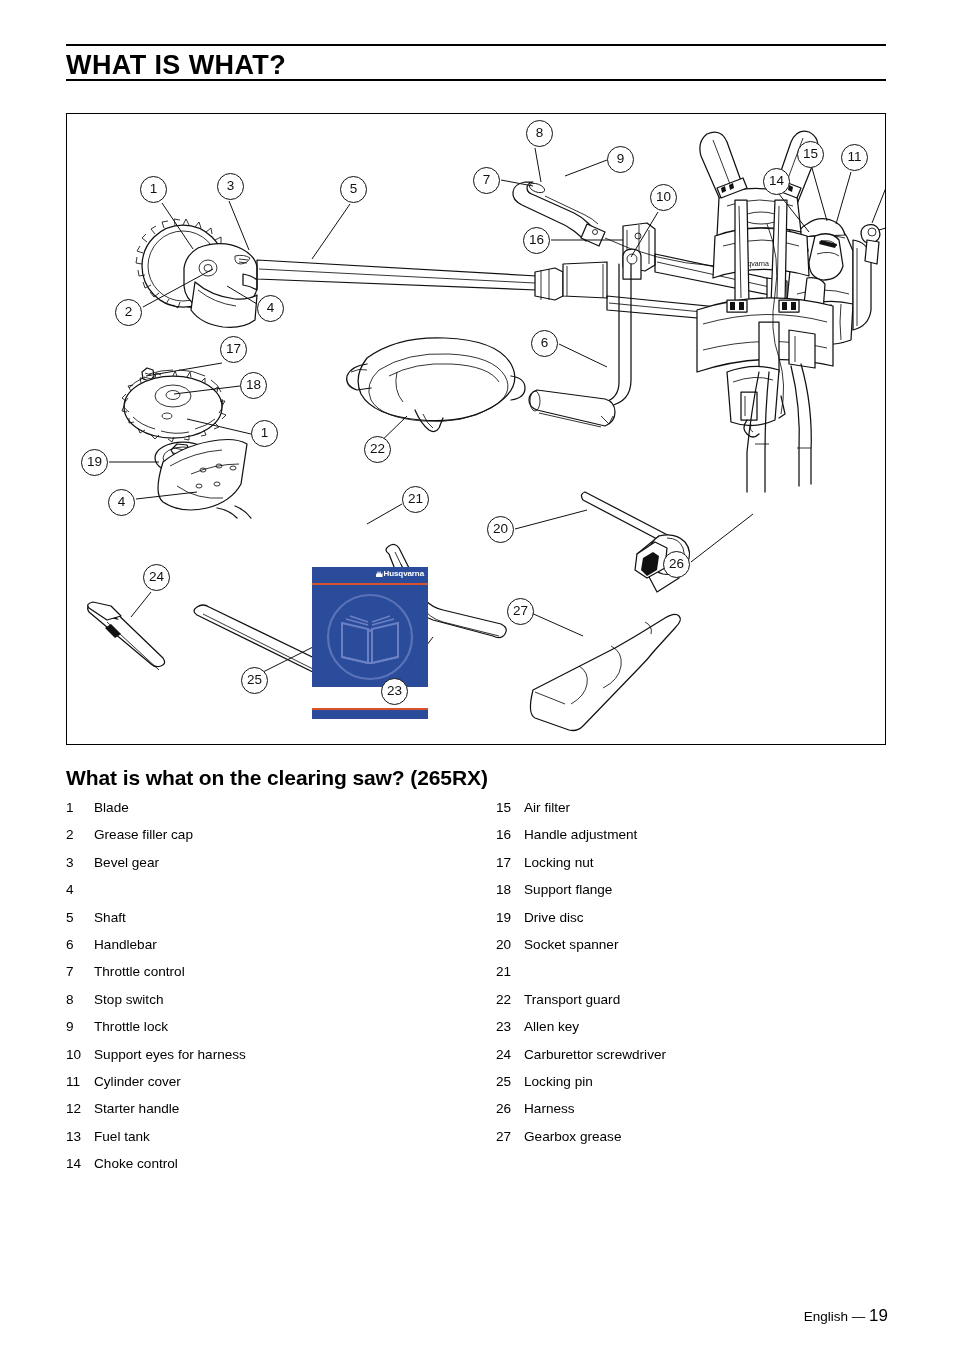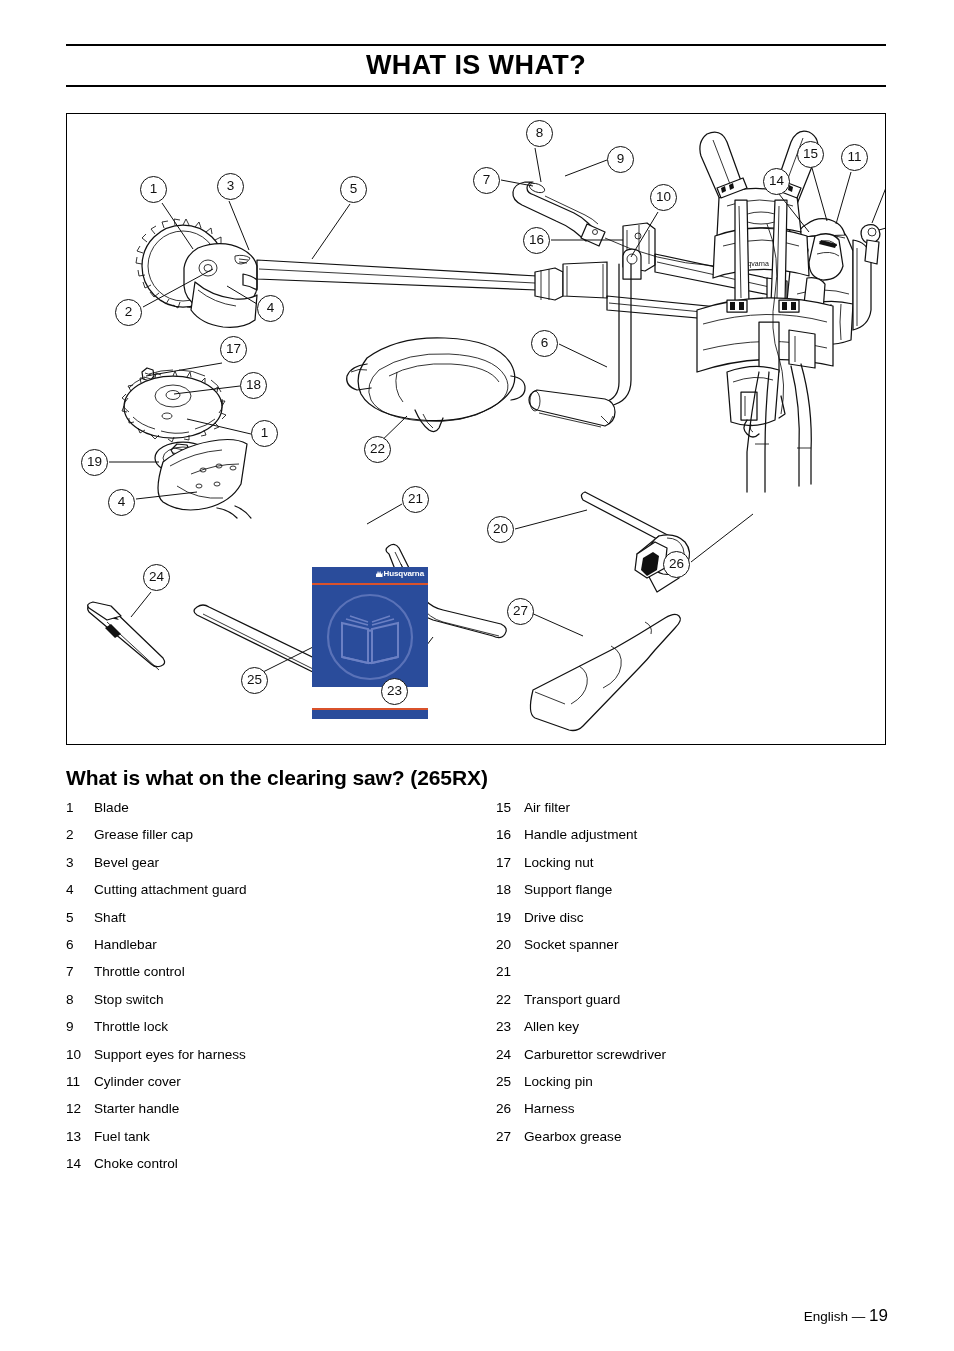--- a/index.html
+++ b/index.html
@@ -16,25 +16,24 @@
   }
 
   
   #header-block {
     position: absolute;
     left: 66px; top: 44px; width: 820px;
   }
   .rule-top { border-top: 2px solid #000; width: 100%; }
   .rule-bottom { border-top: 2.5px solid #000; width: 100%; }
   #page-title {
-    text-align: center;
     font-size: 27px;
     font-weight: bold;
     letter-spacing: 0.4px;
-    padding: 5px 0 6px 0;
+    padding: 5px 0 0 0;
     line-height: 1.05;
   }
 
   
   #figure-frame {
     position: absolute;
     left: 66px; top: 113px;
     width: 820px; height: 632px;
     border: 1.6px solid #000;
     background: #fff;
@@ -539,21 +538,20 @@
     <div class="part-row">
       <span class="part-num">2</span>
       <span class="part-label">Grease filler cap</span>
     </div>
     <div class="part-row">
       <span class="part-num">3</span>
       <span class="part-label">Bevel gear</span>
     </div>
     <div class="part-row">
       <span class="part-num">4</span>
-      <span class="part-label">Cutting attachment guard</span>
     </div>
     <div class="part-row">
       <span class="part-num">5</span>
       <span class="part-label">Shaft</span>
     </div>
     <div class="part-row">
       <span class="part-num">6</span>
       <span class="part-label">Handlebar</span>
     </div>
     <div class="part-row">

